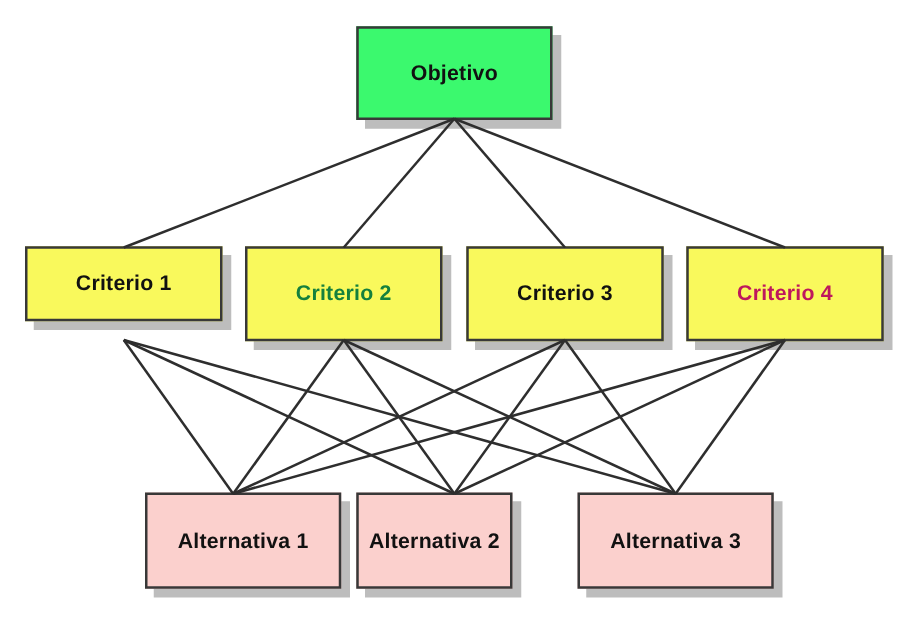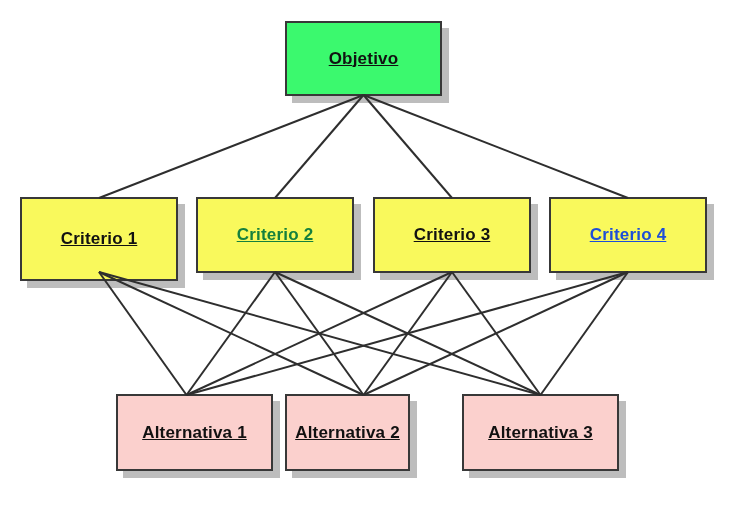--- a/index.html
+++ b/index.html
@@ -23,25 +23,24 @@
     border: 2px solid #383838;
     box-shadow: 7px 7px 0 #bdbdbd;
     display: flex;
     align-items: center;
     justify-content: center;
     font-weight: bold;
     font-size: 17px;
     color: #111111;
     text-align: center;
     letter-spacing: 0.2px;
-    text-decoration: underline;
   }
   
   .n-objetivo     { left: 285px; top: 21px;  width: 157px; height: 75px; }
-  .n-criterio1    { left: 20px;  top: 197px; width: 158px; height: 84px; }
+  .n-criterio1    { left: 20px;  top: 197px; width: 158px; height: 60px; }
   .n-criterio2    { left: 196px; top: 197px; width: 158px; height: 76px; }
   .n-criterio3    { left: 373px; top: 197px; width: 158px; height: 76px; text-align: right; }
   .n-criterio4    { left: 549px; top: 197px; width: 158px; height: 76px; }
   .n-alternativa1 { left: 116px; top: 394px; width: 157px; height: 77px; }
   .n-alternativa2 { left: 285px; top: 394px; width: 125px; height: 77px; }
   .n-alternativa3 { left: 462px; top: 394px; width: 157px; height: 77px; }
 </style>
 </head>
 <body>
 
@@ -56,21 +55,21 @@
   </div>
 
   <div class="node n-criterio2" style="background: rgb(249, 249, 92); color: #15803d;">
     <span>Criterio 2</span>
   </div>
 
   <div class="node n-criterio3" style="background: rgb(249, 249, 92); color: rgb(17, 17, 17);">
     <span>Criterio 3</span>
   </div>
 
-  <div class="node n-criterio4" style="background: rgb(249, 249, 92); color: #1d4ed8;">
+  <div class="node n-criterio4" style="background: rgb(249, 249, 92); color: #be185d;">
     <span>Criterio 4</span>
   </div>
 
   <div class="node n-alternativa1" style="background: rgb(251, 208, 205); color: rgb(17, 17, 17);">
     <span>Alternativa 1</span>
   </div>
 
   <div class="node n-alternativa2" style="background: rgb(251, 208, 205); color: rgb(17, 17, 17);">
     <span>Alternativa 2</span>
   </div>

